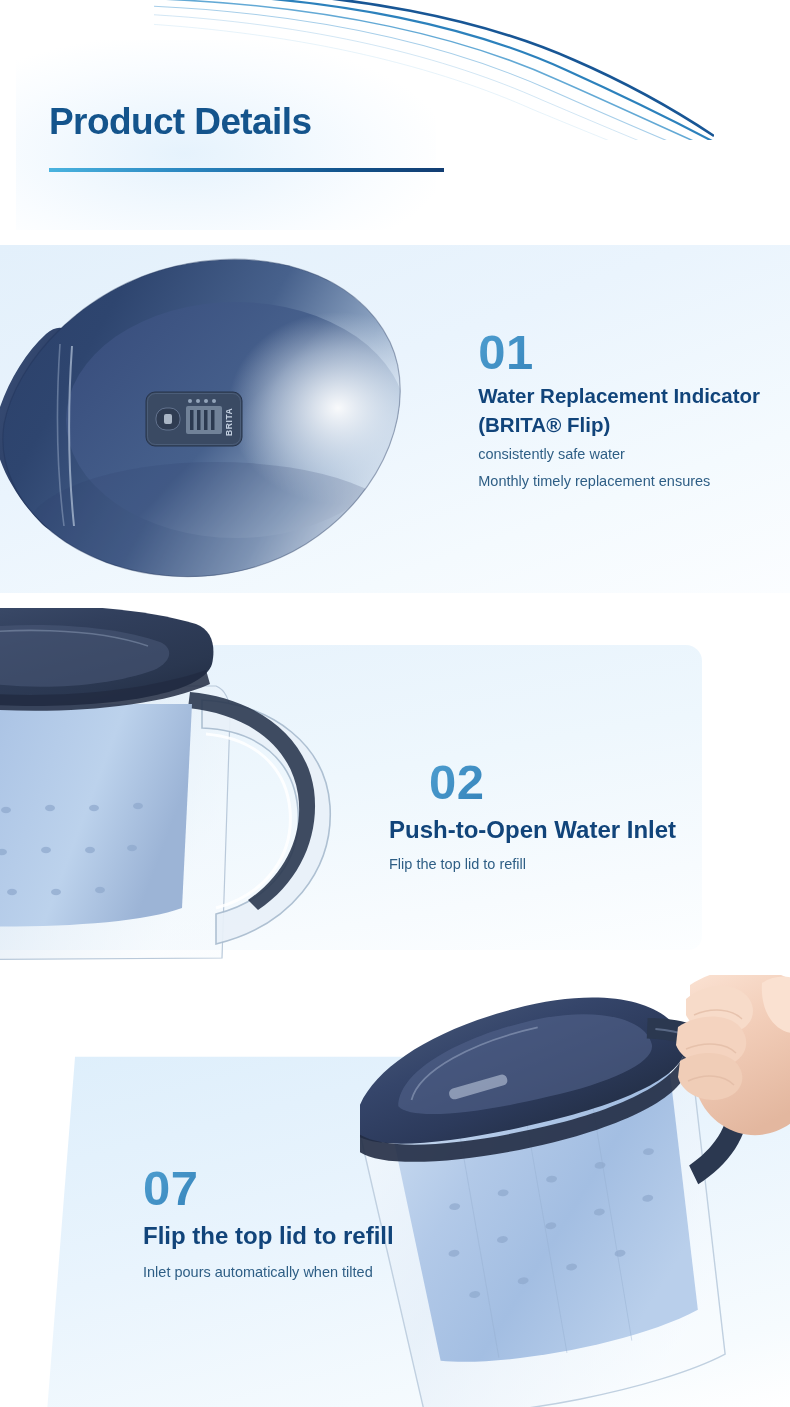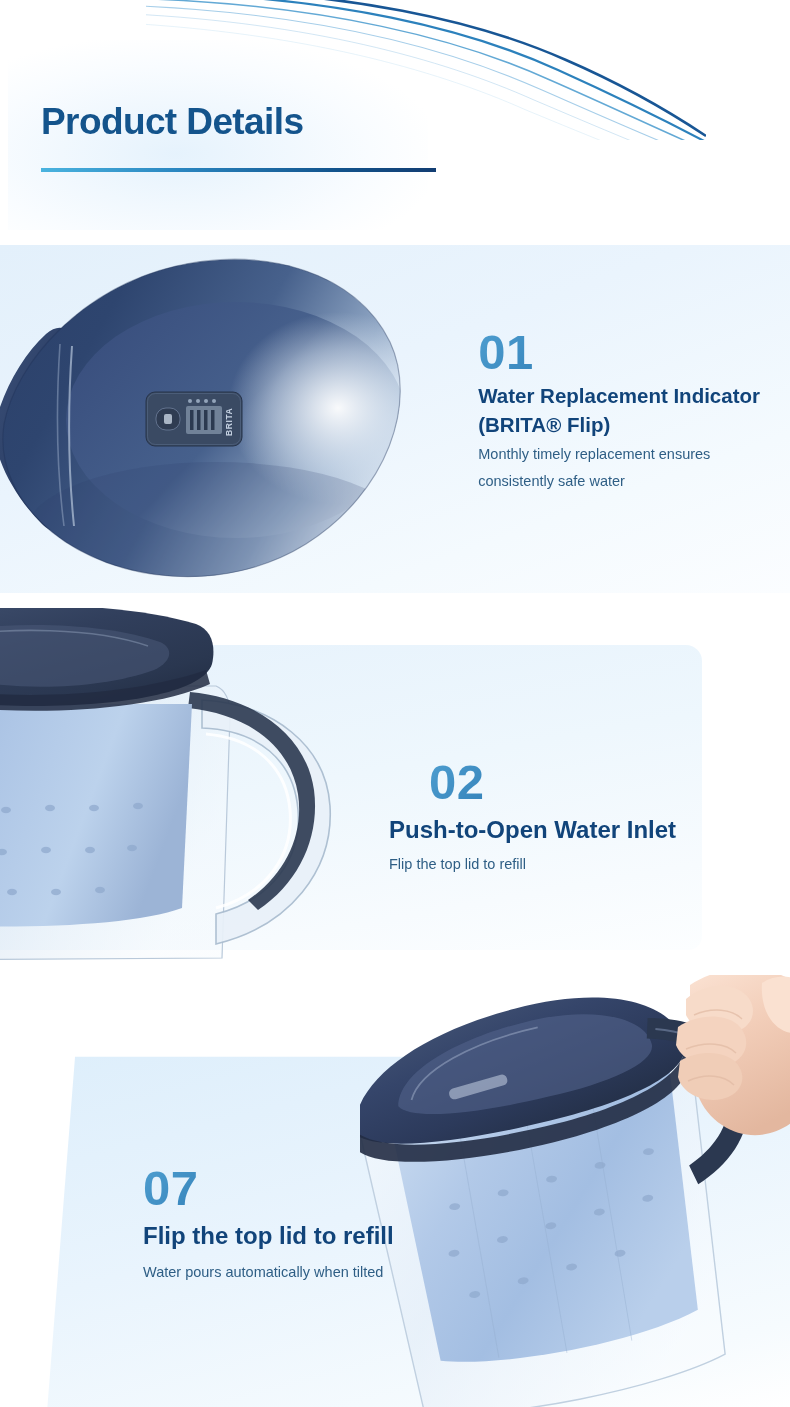--- a/index.html
+++ b/index.html
@@ -4,21 +4,21 @@
 <style>
   * { margin:0; padding:0; box-sizing:border-box; }
   html,body { background:#ffffff; }
   body {
     width:790px; height:1407px; position:relative; overflow:hidden;
     font-family:"Liberation Sans", sans-serif;
     color:#1c4f80;
   }
 
   
-  .header { position:absolute; left:8px; top:0; width:698px; height:230px;text-align:center; }
+  .header { position:absolute; left:16px; top:0; width:698px; height:230px;text-align:center; }
   .header-swoosh { position:absolute; right:0; top:-10px; width:560px; height:150px; }
   .header-glow {
     position:absolute; left:0; top:40px; width:420px; height:190px;
     background:radial-gradient(ellipse at 40% 60%, rgba(225,240,252,0.85) 0%, rgba(240,248,255,0.4) 55%, rgba(255,255,255,0) 75%);
   }
   .page-title {
     position:absolute; left:33px; top:101px;
     font-size:37px; font-weight:bold; letter-spacing:-0.6px;
     color:#14548c; line-height:1.15;
     white-space:nowrap;
@@ -183,22 +183,22 @@
     </g>
 
     <text x="86" y="44" transform="rotate(-90 86 44)" font-family="Liberation Sans, sans-serif" font-size="8.5" font-weight="bold" fill="#c4d0e0" letter-spacing="0.6">BRITA</text>
   </g>
 </svg>
 
 <div class="block block-1">
   <div class="num">01</div>
   <div class="head">Water Replacement Indicator</div>
   <div class="head">(BRITA® Flip)</div>
+  <div class="sub">consistently safe water</div>
   <div class="sub">Monthly timely replacement ensures</div>
-  <div class="sub">consistently safe water</div>
 </div>
 
 <div class="panel-2"></div>
 
 <svg class="img2" viewBox="0 0 420 362">
   <defs>
     <linearGradient id="lid2" x1="0" y1="0" x2="0.85" y2="1">
       <stop offset="0%" stop-color="#3f4f6e"></stop>
       <stop offset="40%" stop-color="#313f5c"></stop>
       <stop offset="78%" stop-color="#2a3750"></stop>
@@ -354,14 +354,14 @@
 
     <path d="M334,40 C352,32 372,34 382,44" fill="none" stroke="#dfb9a2" stroke-width="1.4" opacity="0.7"></path>
     <path d="M326,74 C346,66 366,68 376,78" fill="none" stroke="#dfb9a2" stroke-width="1.4" opacity="0.7"></path>
     <path d="M328,106 C346,98 364,100 374,110" fill="none" stroke="#dfb9a2" stroke-width="1.4" opacity="0.7"></path>
   </g>
 </svg>
 
 <div class="block block-3">
   <div class="num">07</div>
   <div class="head">Flip the top lid to refill</div>
-  <div class="sub">Water pours automatically when tilted</div>
+  <div class="sub">Inlet pours automatically when tilted</div>
 </div>
 
 </body></html>

